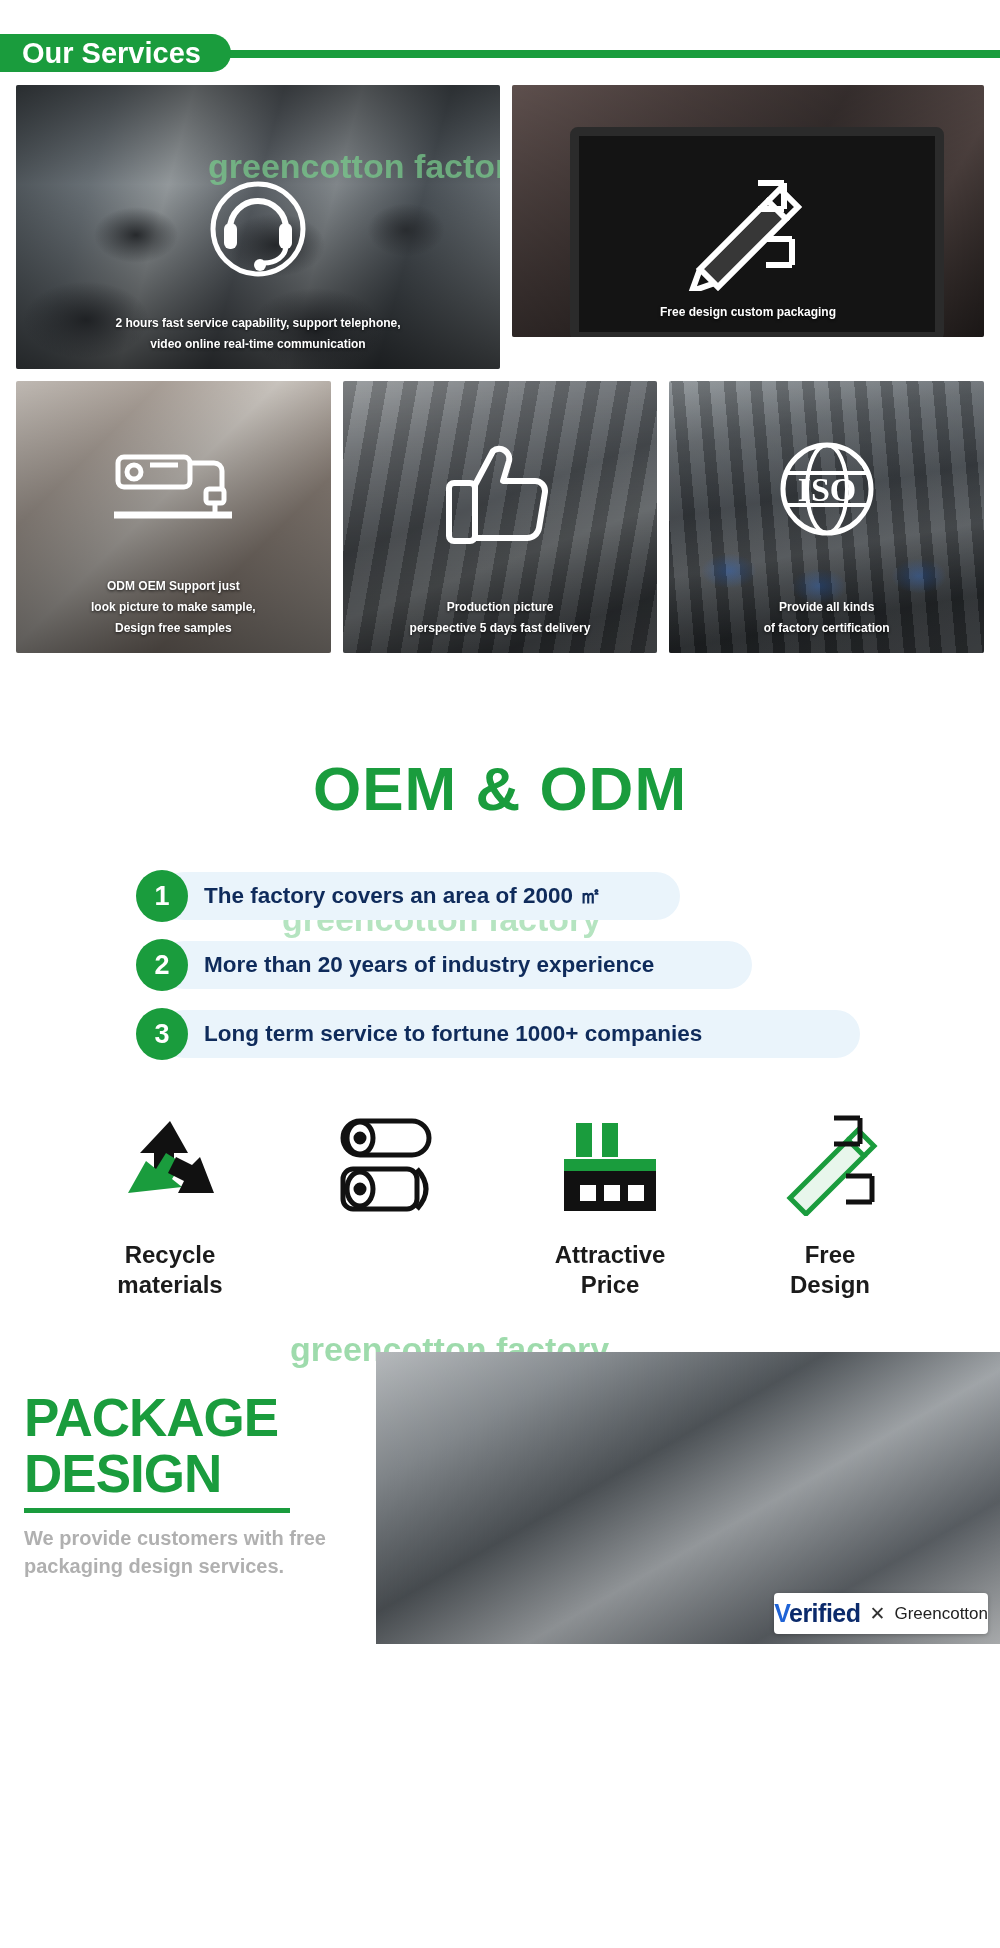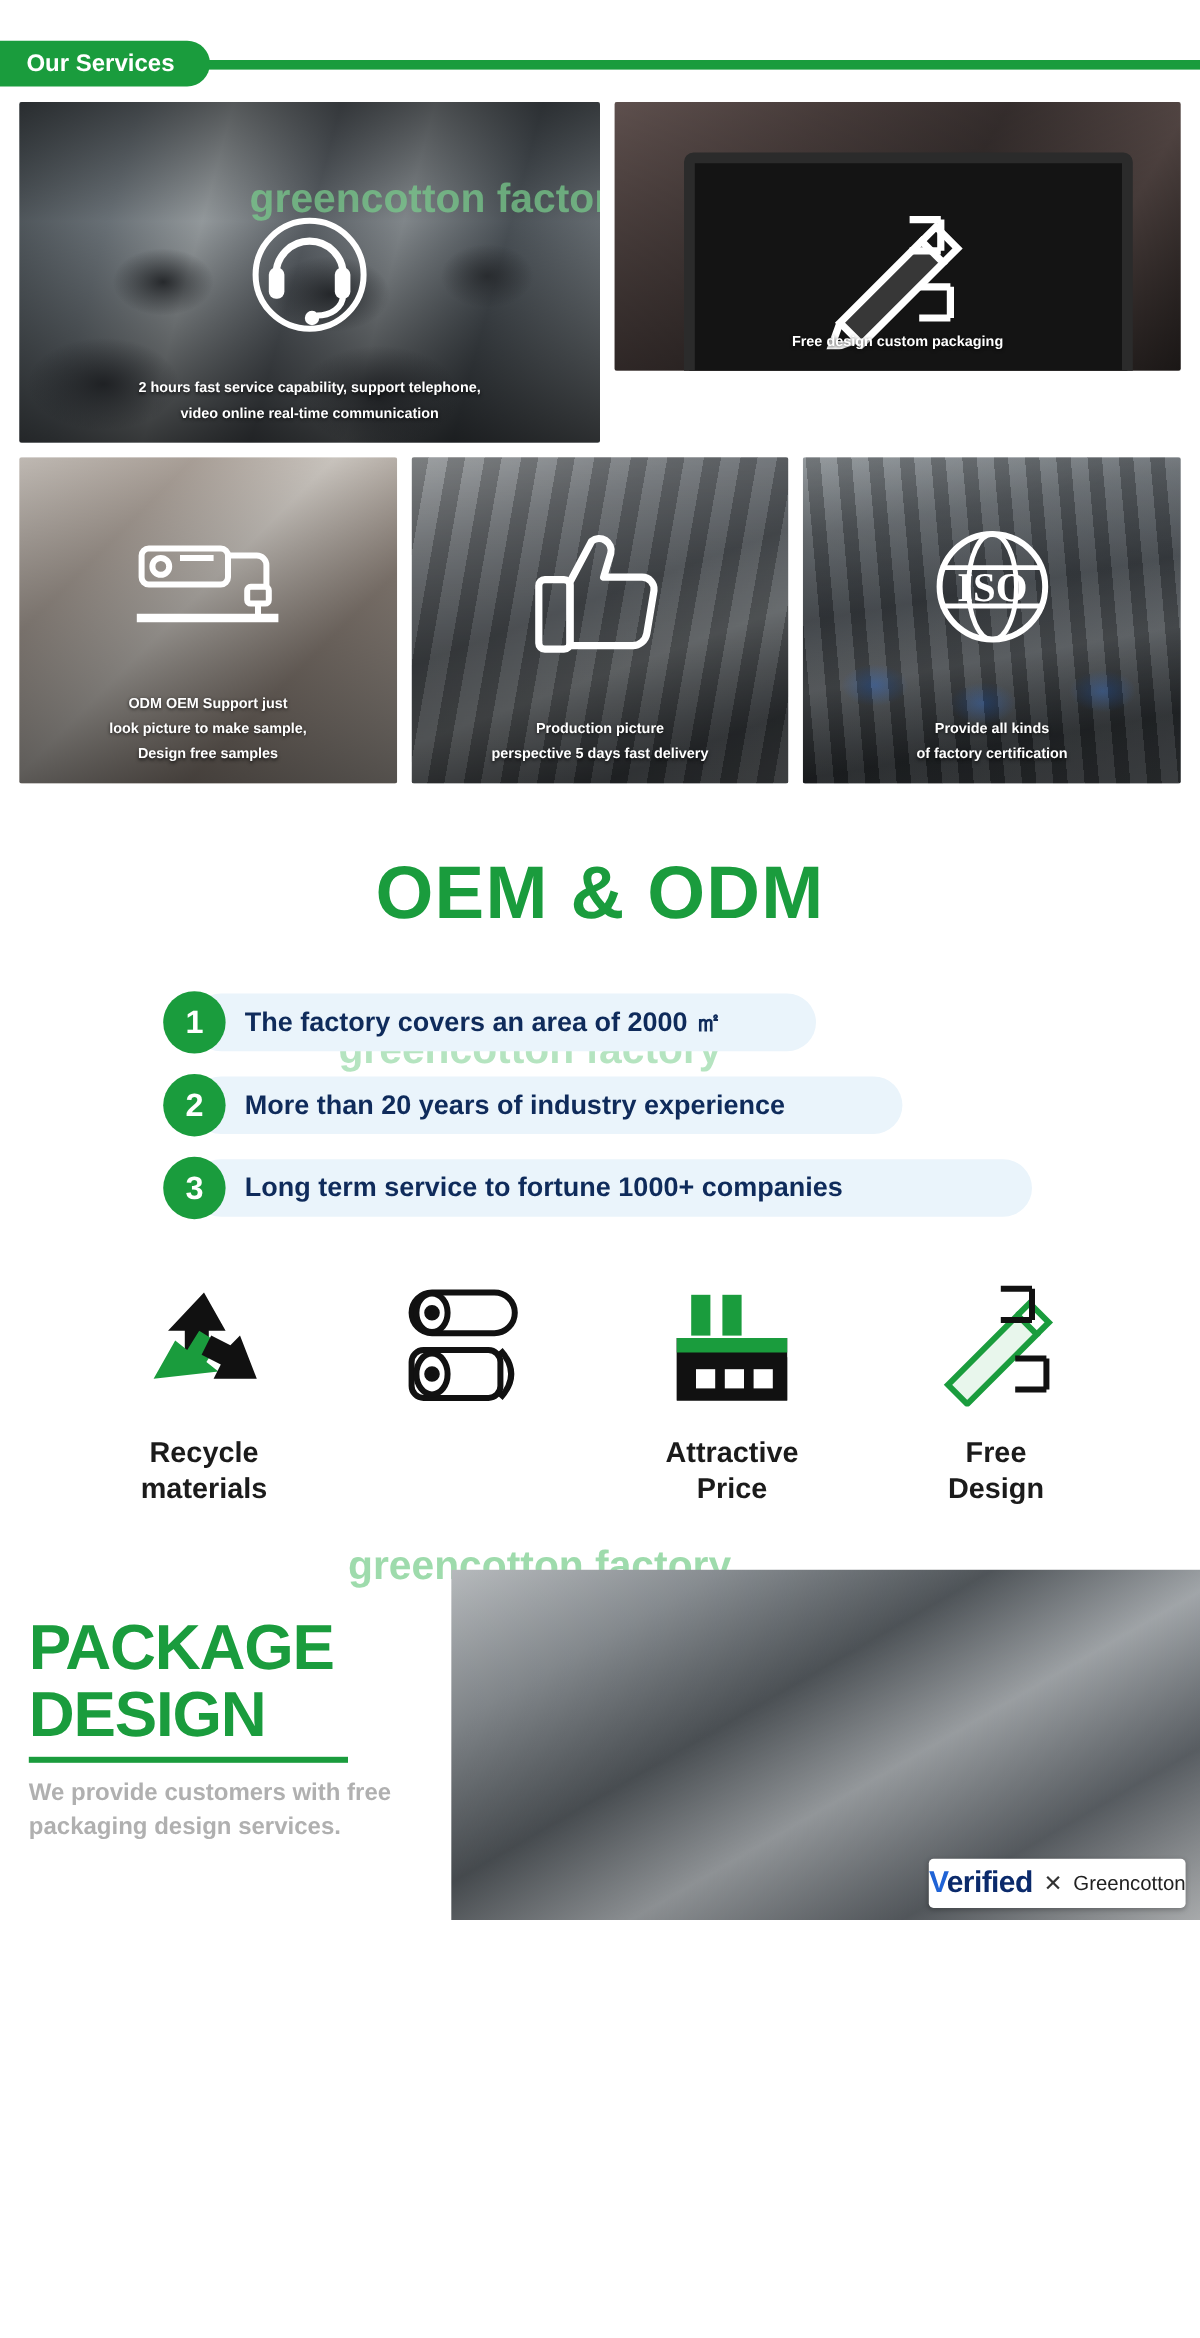--- a/index.html
+++ b/index.html
@@ -21,21 +21,21 @@
     left: 0; top: 16px;
     width: 1000px; height: 8px;
     background: #1a9c3d;
   }
   .services-header .tab {
     position: absolute;
     left: 0; top: 0;
     height: 38px;
     background: #1a9c3d;
     color: #ffffff;
-    font-size: 20px;
+    font-size: 29px;
     font-weight: bold;
     line-height: 38px;
     padding: 0 30px 0 22px;
     border-radius: 0 19px 19px 0;
     white-space: nowrap;
   }
 
   
   .grid-top {
     display: flex;
@@ -52,21 +52,21 @@
     left: 0; right: 0; bottom: 14px;
     text-align: center;
     color: #ffffff;
     font-size: 12px;
     font-weight: bold;
     line-height: 21px;
     text-shadow: 0 1px 3px rgba(0,0,0,.75);
     padding: 0 12px;
   }
   .card1 { width: 484px; height: 284px; }
-  .card2 { width: 472px; height: 224px; }
+  .card2 { width: 472px; height: 252px; }
   .grid-bottom {
     display: flex;
     gap: 12px;
     padding: 12px 16px 0 16px;
   }
   .card3, .card4, .card5 { width: 320px; height: 272px; }
 
   
   .photo { position: absolute; inset: 0; }
   .ph-office {
@@ -146,21 +146,21 @@
     transform: translateX(-50%);
   }
 
   
   .oem-title {
     text-align: center;
     color: #1a9c3d;
     font-size: 62px;
     font-weight: bold;
     letter-spacing: 1px;
-    margin-top: 56px;
+    margin-top: 100px;
   }
 
   .points { margin-top: 46px; position: relative; }
   .point-row {
     position: relative;
     height: 52px;
     margin-bottom: 17px;
   }
   .point-pill {
     position: absolute;

